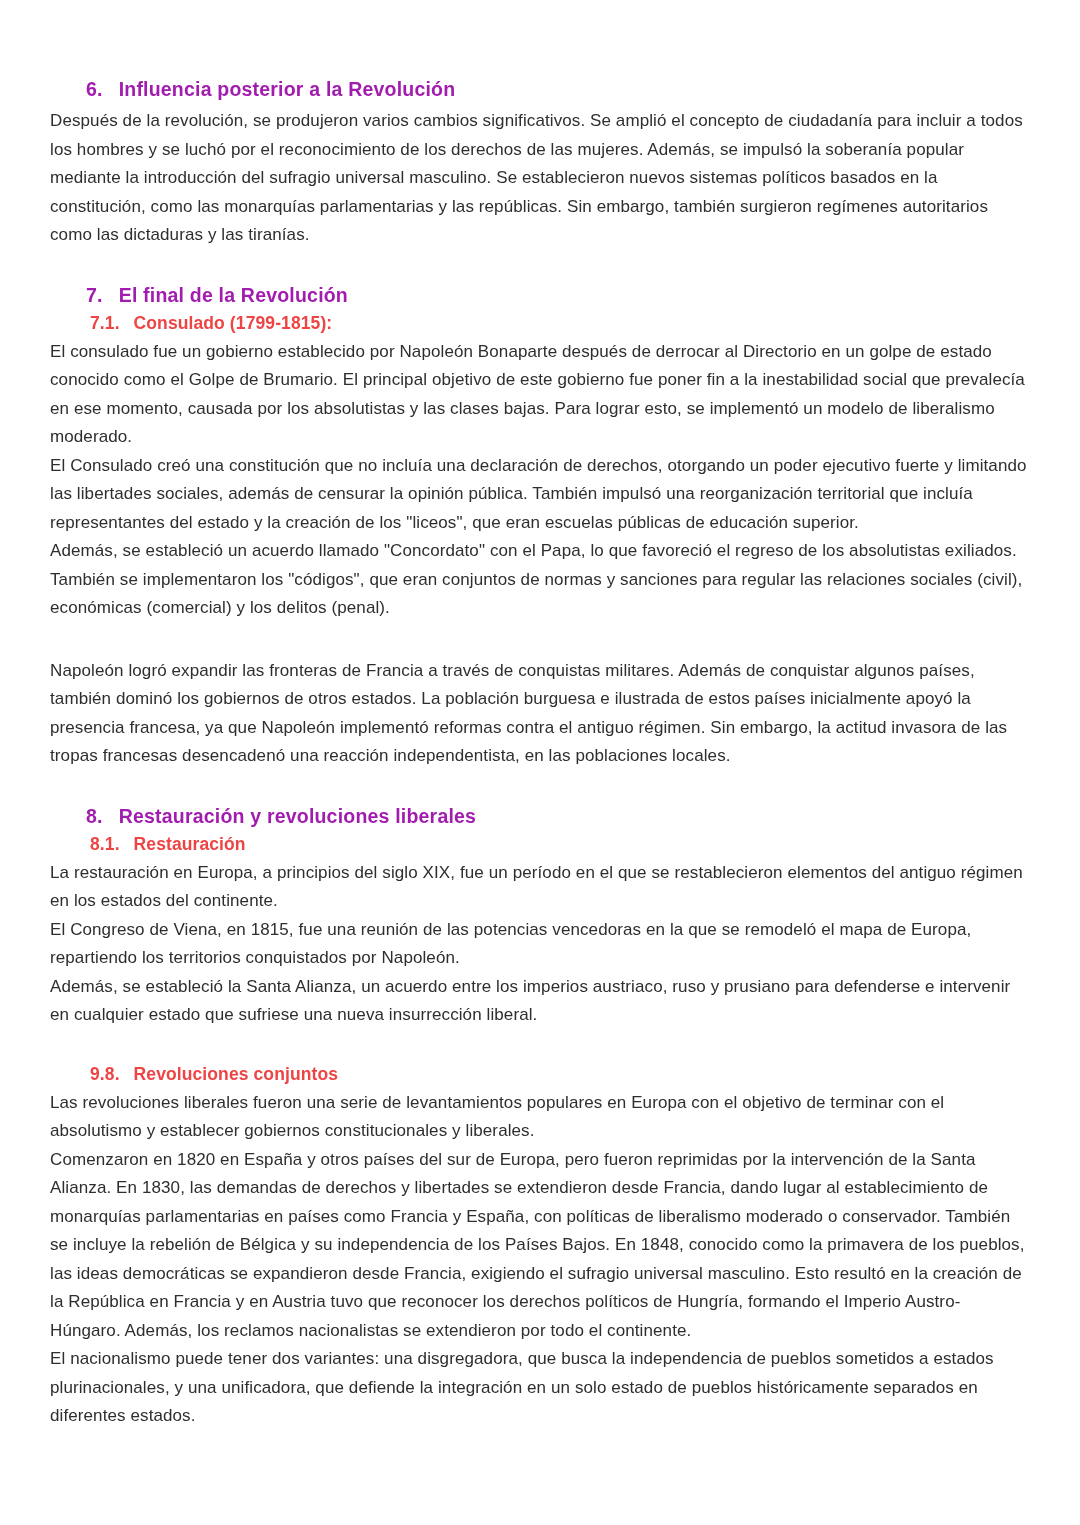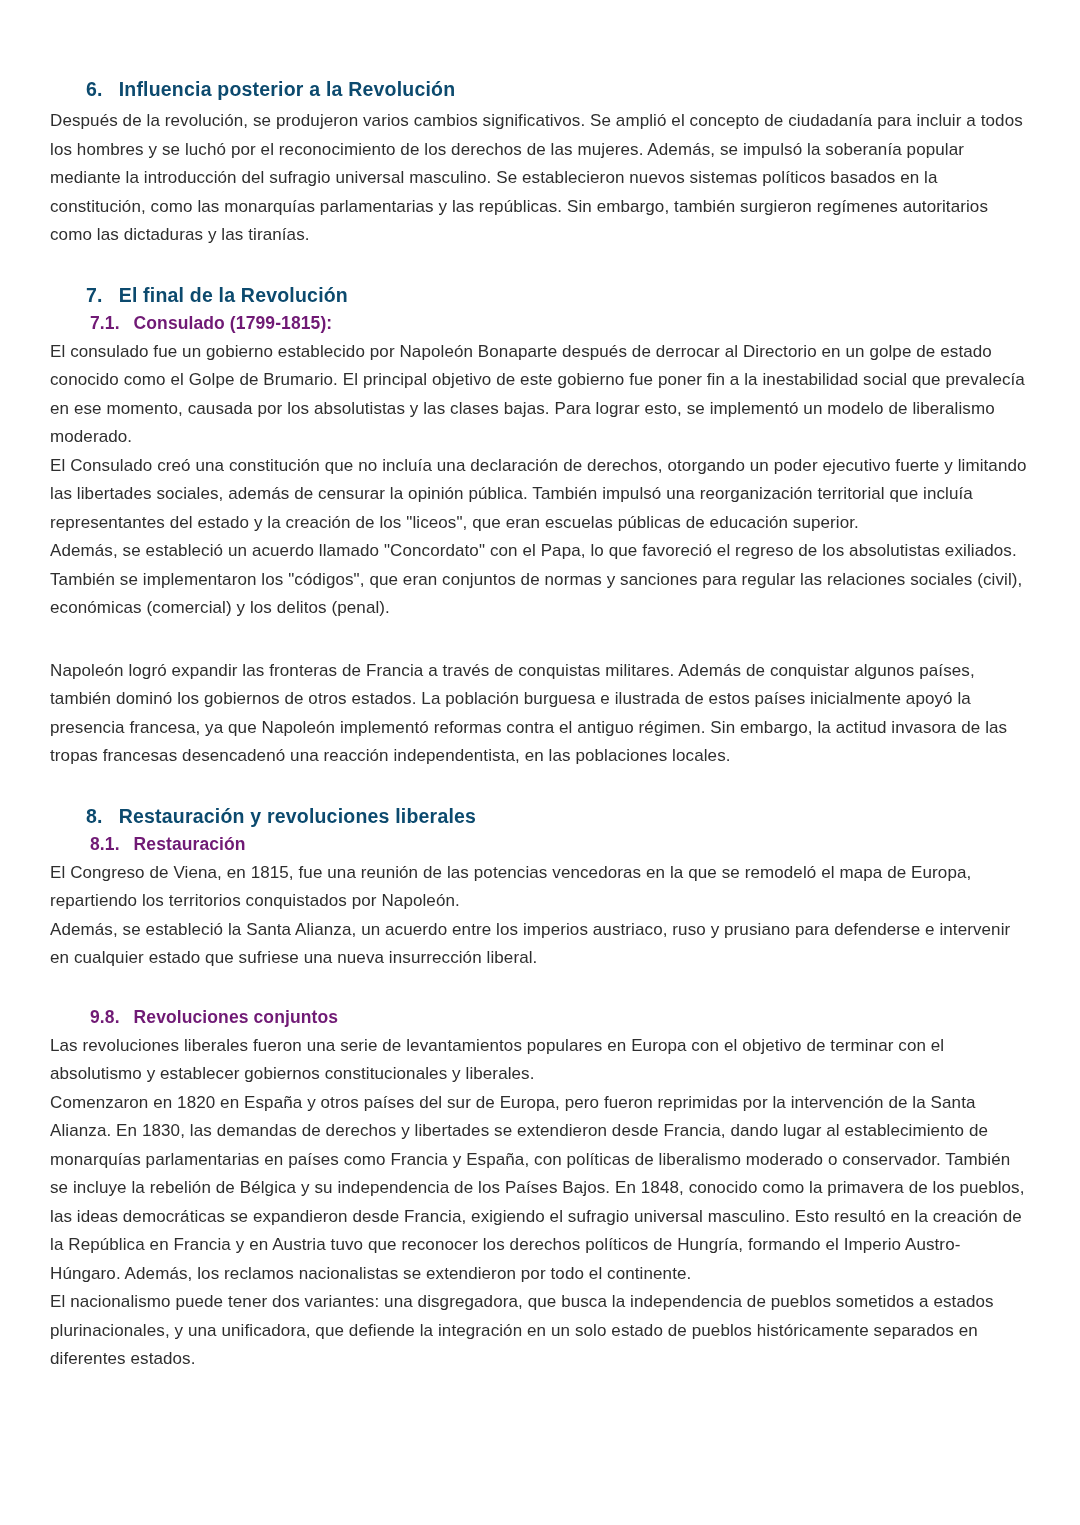--- a/index.html
+++ b/index.html
@@ -17,29 +17,29 @@
     font-family: "Liberation Sans", "DejaVu Sans", sans-serif;
     color: #2e2e2e;
   }
   .section { margin: 0 0 34px 0; }
   .section:last-child { margin-bottom: 0; }
   h2.sec-title {
     margin: 0 0 6px 0;
     padding-left: 36px;
     font-size: 19.5px;
     font-weight: 700;
-    color: #0c4a6e;
+    color: #a21caf;
     letter-spacing: 0.2px;
   }
   h3.sub-title {
     margin: 0 0 4px 0;
     padding-left: 40px;
     font-size: 17.5px;
     font-weight: 700;
-    color: #701a75;
+    color: #ef4444;
     letter-spacing: 0.1px;
   }
   .num { display: inline-block; margin-right: 16px; }
   .subnum { display: inline-block; margin-right: 14px; }
   p.body-text {
     margin: 0;
     font-size: 17px;
     line-height: 28.5px;
     font-weight: 400;
     color: #2e2e2e;
@@ -71,20 +71,21 @@
     <div class="subsection">
       <p class="body-text">Napoleón logró expandir las fronteras de Francia a través de conquistas militares. Además de conquistar algunos países, también dominó los gobiernos de otros estados. La población burguesa e ilustrada de estos países inicialmente apoyó la presencia francesa, ya que Napoleón implementó reformas contra el antiguo régimen. Sin embargo, la actitud invasora de las tropas francesas desencadenó una reacción independentista, en las poblaciones locales.</p>
     </div>
   </div>
 
   <div class="section">
     <h2 class="sec-title"><span class="num">8.</span><span>Restauración y revoluciones liberales</span></h2>
 
     <div class="subsection">
       <h3 class="sub-title"><span class="subnum">8.1.</span><span>Restauración</span></h3>
+      <p class="body-text">La restauración en Europa, a principios del siglo XIX, fue un período en el que se restablecieron elementos del antiguo régimen en los estados del continente.</p>
       <p class="body-text">El Congreso de Viena, en 1815, fue una reunión de las potencias vencedoras en la que se remodeló el mapa de Europa, repartiendo los territorios conquistados por Napoleón.</p>
       <p class="body-text">Además, se estableció la Santa Alianza, un acuerdo entre los imperios austriaco, ruso y prusiano para defenderse e intervenir en cualquier estado que sufriese una nueva insurrección liberal.</p>
     </div>
 
     <div class="subsection">
       <h3 class="sub-title"><span class="subnum">9.8.</span><span>Revoluciones conjuntos</span></h3>
       <p class="body-text">Las revoluciones liberales fueron una serie de levantamientos populares en Europa con el objetivo de terminar con el absolutismo y establecer gobiernos constitucionales y liberales.</p>
       <p class="body-text">Comenzaron en 1820 en España y otros países del sur de Europa, pero fueron reprimidas por la intervención de la Santa Alianza. En 1830, las demandas de derechos y libertades se extendieron desde Francia, dando lugar al establecimiento de monarquías parlamentarias en países como Francia y España, con políticas de liberalismo moderado o conservador. También se incluye la rebelión de Bélgica y su independencia de los Países Bajos. En 1848, conocido como la primavera de los pueblos, las ideas democráticas se expandieron desde Francia, exigiendo el sufragio universal masculino. Esto resultó en la creación de la República en Francia y en Austria tuvo que reconocer los derechos políticos de Hungría, formando el Imperio Austro-Húngaro. Además, los reclamos nacionalistas se extendieron por todo el continente.</p>
       <p class="body-text">El nacionalismo puede tener dos variantes: una disgregadora, que busca la independencia de pueblos sometidos a estados plurinacionales, y una unificadora, que defiende la integración en un solo estado de pueblos históricamente separados en diferentes estados.</p>
     </div>

